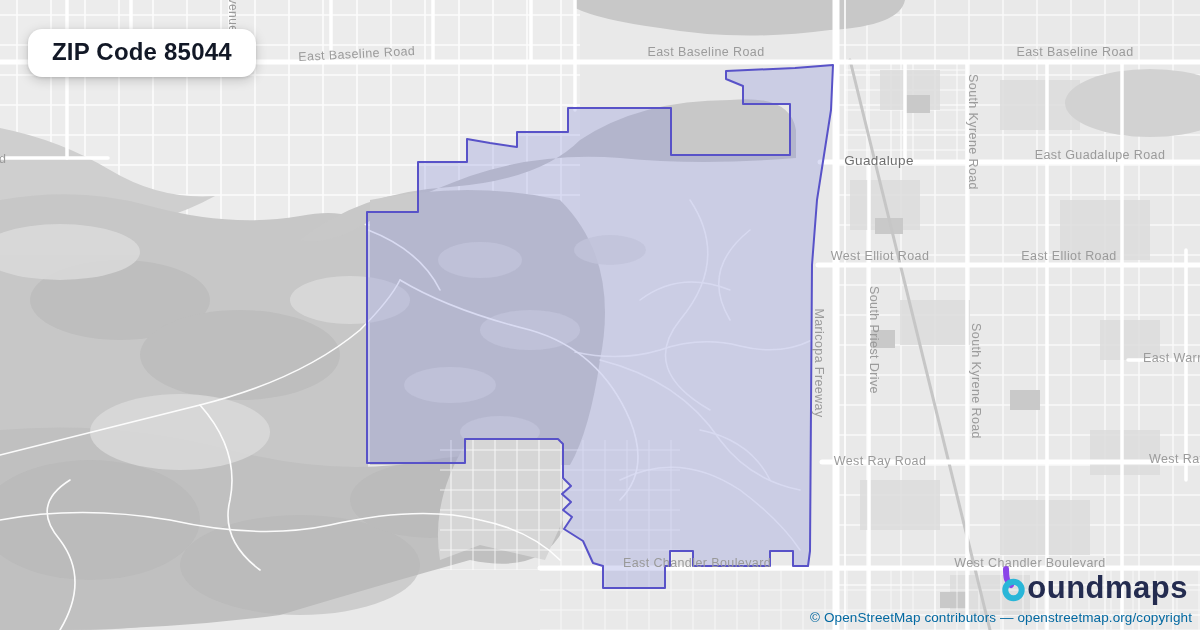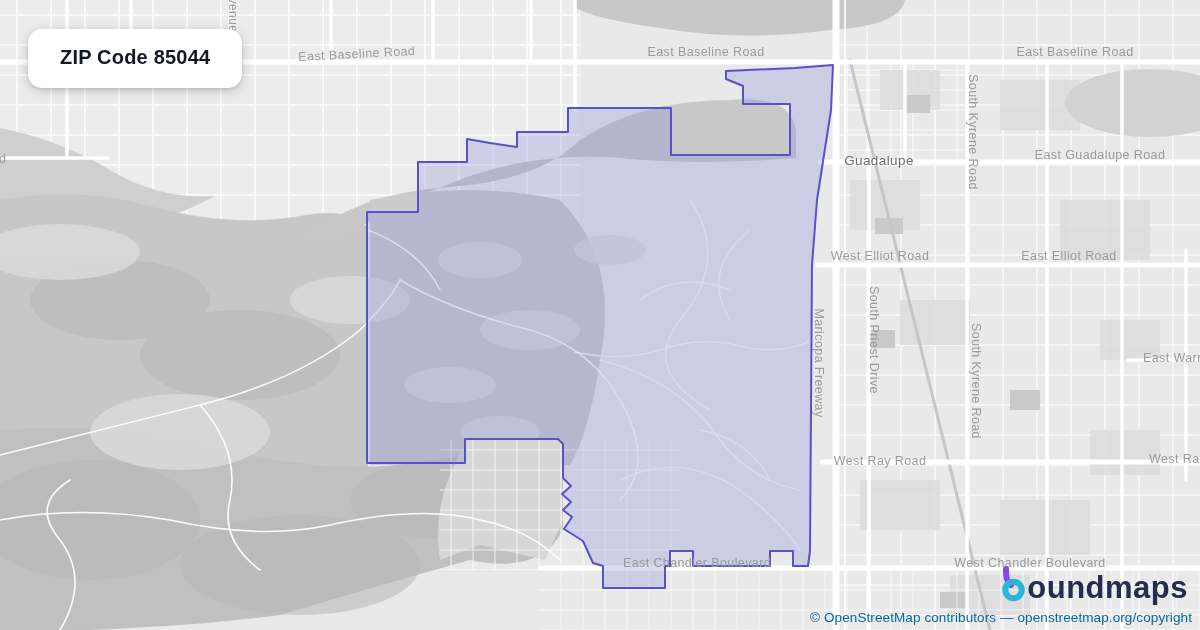--- a/index.html
+++ b/index.html
@@ -14,21 +14,21 @@
     font-family:"Liberation Sans",sans-serif;
     letter-spacing:.4px;
   }
   .title-badge{
     position:absolute;left:28px;top:29px;
     background:#ffffff;border-radius:14px;
     padding:9px 24px 11px 24px;
     box-shadow:0 3px 12px rgba(0,0,0,.18),0 1px 3px rgba(0,0,0,.12);
   }
   .title-badge h1{
-    margin:8px;font-size:20px;font-weight:bold;color:#121826;
+    margin:0;font-size:24px;font-weight:bold;color:#121826;
     letter-spacing:.2px;white-space:nowrap;
   }
   .logo{
     position:absolute;right:12px;bottom:28px;
     display:flex;align-items:flex-end;gap:1px;
   }
   .logo-glyph{width:26px;height:36px;display:block;}
   .logo-word{
     font-size:31px;font-weight:bold;color:#242c50;
     letter-spacing:.5px;line-height:1;

